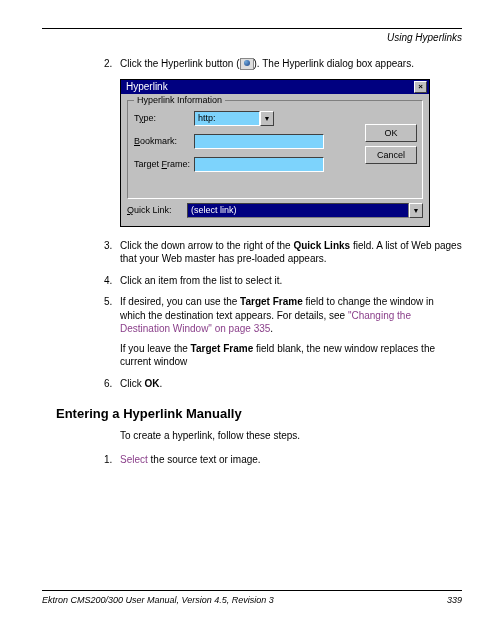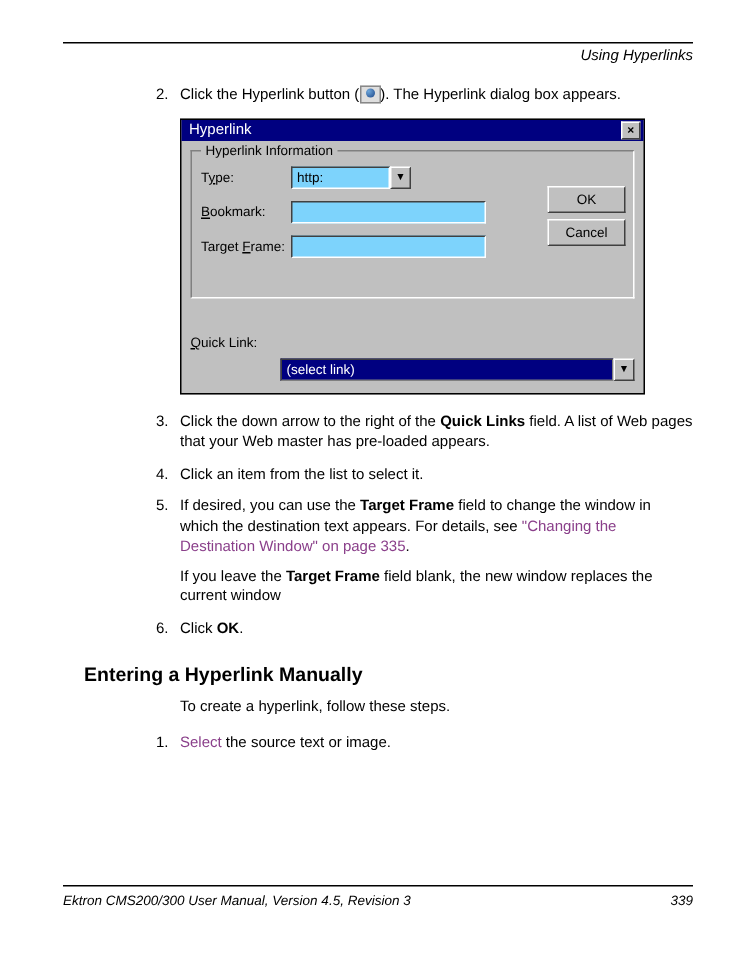--- a/index.html
+++ b/index.html
@@ -138,21 +138,20 @@
   }
   .quick-row {
     display: flex;
     align-items: center;
     margin: 0 6px 8px 6px;
   }
   .quick-label { width: 60px; font-size: 9px; }
   .quick {
     flex: 1;
     display: flex;
-    margin-top: 36px;
   }
   .quick .sel {
     flex: 1;
     background: #000080;
     color: #fff;
     height: 15px;
     border: 1px solid #808080;
     border-top-color: #404040;
     border-left-color: #404040;
     padding: 1px 3px;

